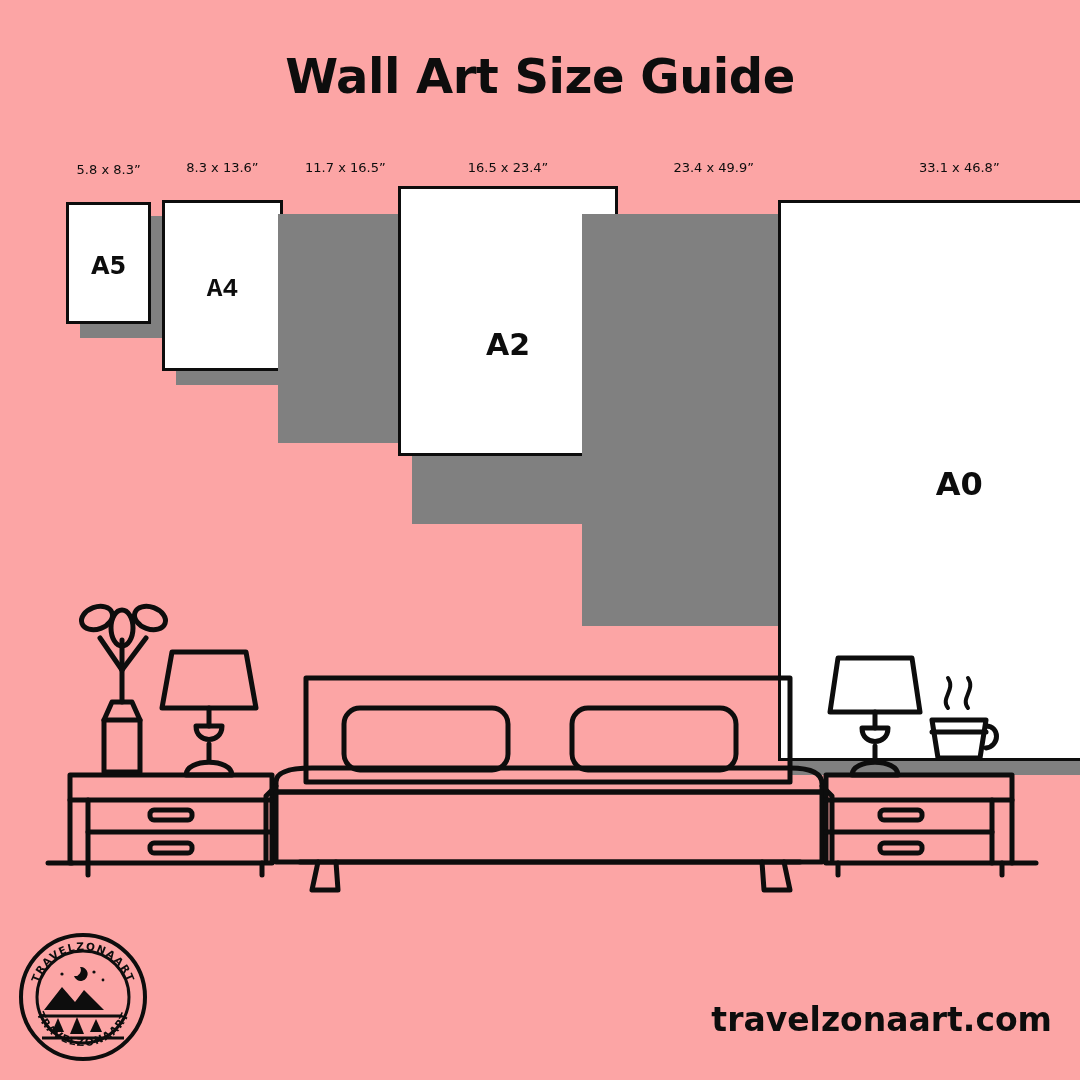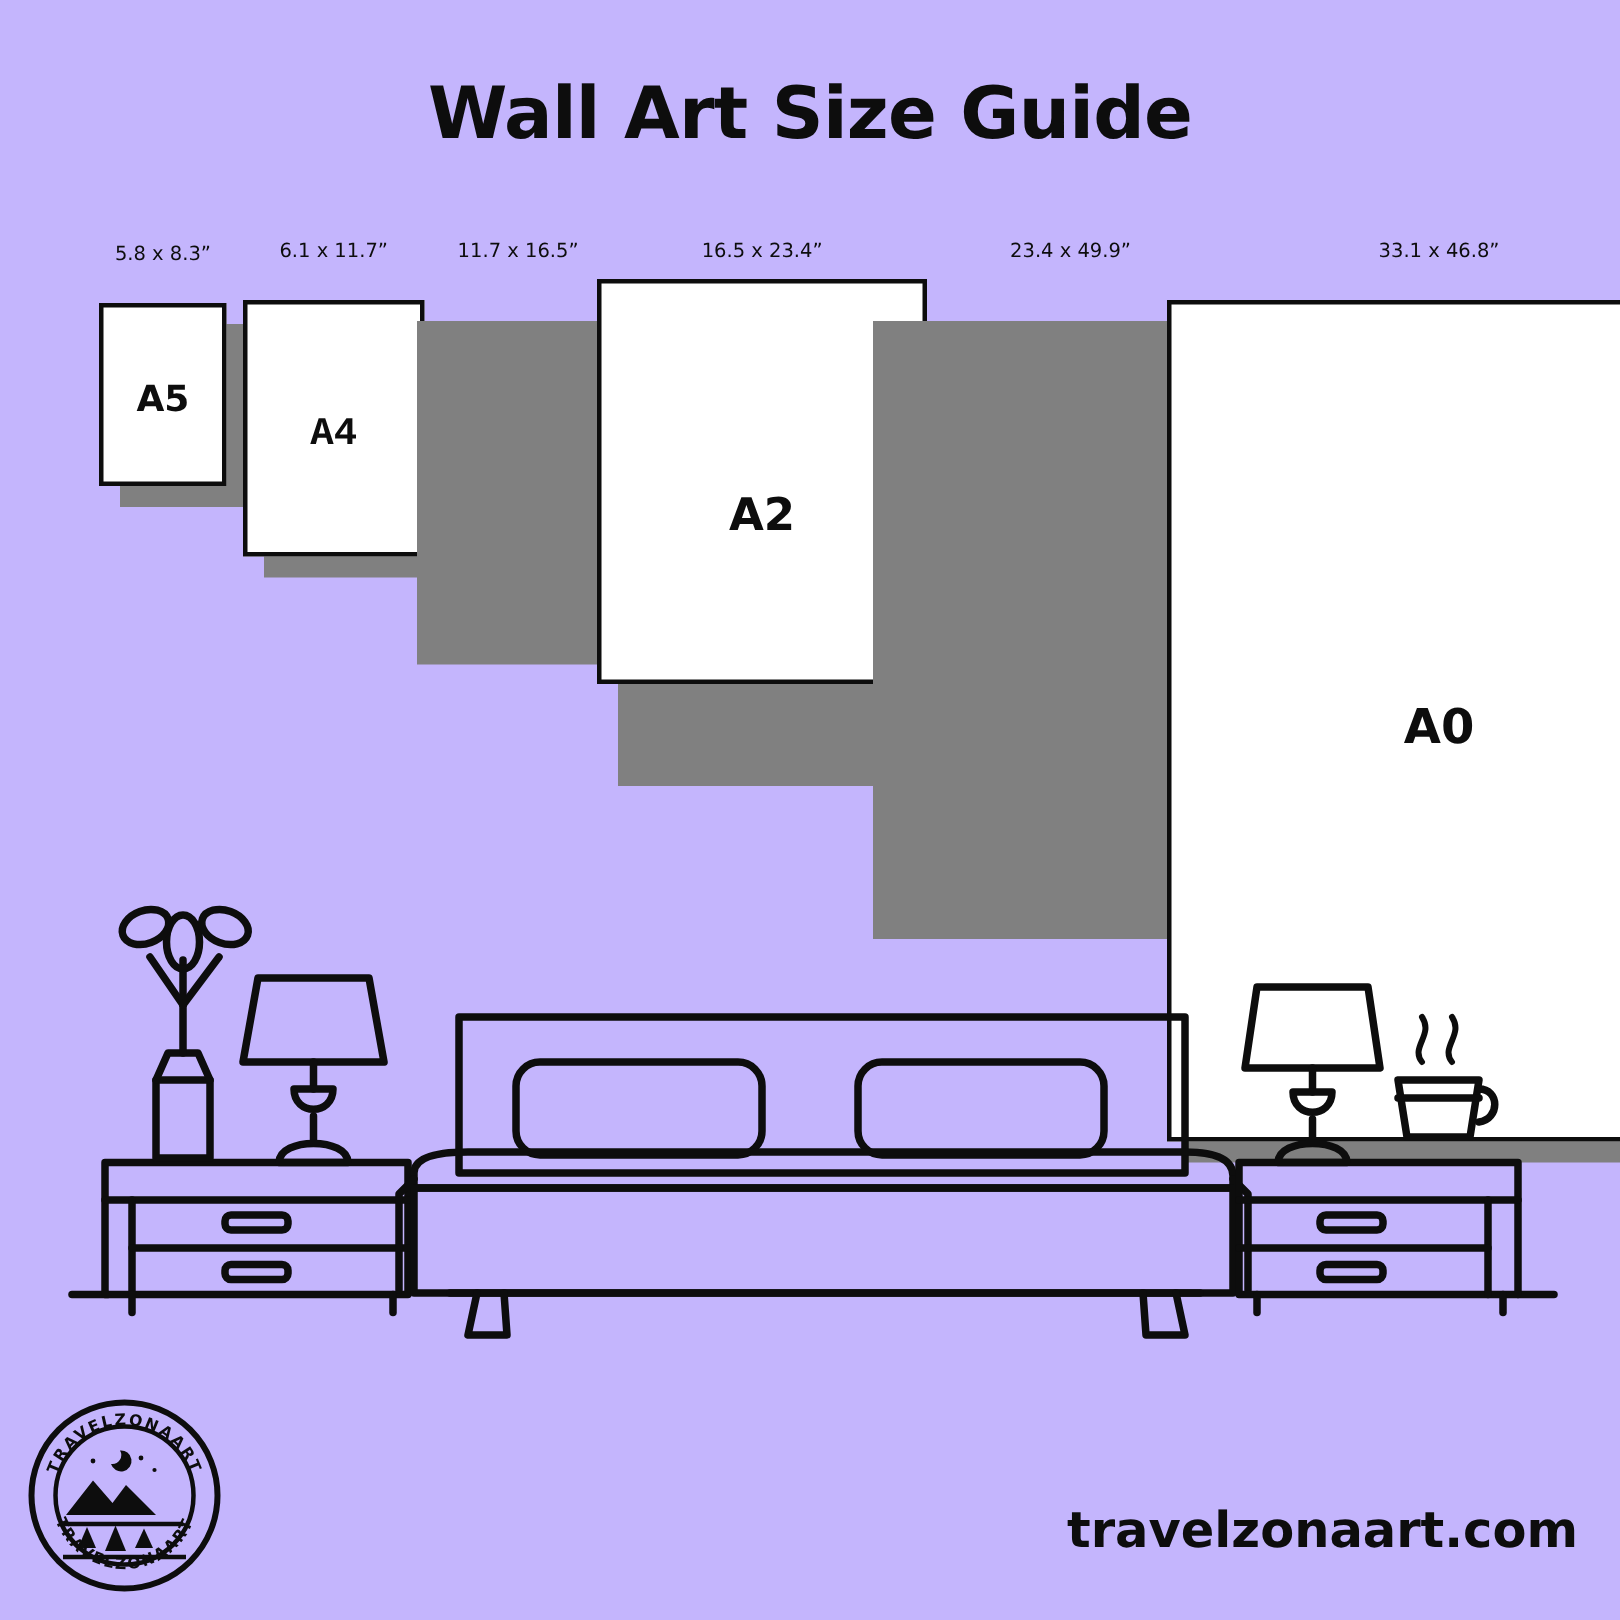--- a/index.html
+++ b/index.html
@@ -12,21 +12,21 @@
     height: 1080px;
     position: relative;
     font-family: "DejaVu Sans", sans-serif;
     overflow: hidden;
   }
   #page {
     position: absolute;
     left: 0; top: 0;
     width: 1080px;
     height: 1080px;
-    background: #c4b5fd;
+    background: #fca5a5;
   }
   
   #title {
     position: absolute;
     left: 0;
     top: 48px;
     width: 1080px;
     text-align: center;
     font-size: 48px;
     font-weight: bold;
@@ -111,21 +111,21 @@
 
   <div id="frames">
       <div class="frame-group" style="left: 66px; top: 162px; width: 99.25px; height: 176.45px;">
         <div class="frame-dim" style="top: 0px; width: 85.25px;">5.8 x 8.3”</div>
         <div class="frame-shadow" style="left: 14px; top: 54px; width: 85.25px; height: 122.45px; background: rgb(128, 128, 128);"></div>
         <div class="frame-box" style="left: 0px; top: 40px; width: 85.25px; height: 122.45px;">
           <div class="frame-label" style="top: 61.225px; font-size: 24px;">A5</div>
         </div>
       </div>
       <div class="frame-group" style="left: 162px; top: 160px; width: 134.9px; height: 224.5px;">
-        <div class="frame-dim" style="top: 0px; width: 120.9px;">6.1 x 11.7”</div>
+        <div class="frame-dim" style="top: 0px; width: 120.9px;">8.3 x 13.6”</div>
         <div class="frame-shadow" style="left: 14px; top: 54px; width: 120.9px; height: 170.5px; background: rgb(128, 128, 128);"></div>
         <div class="frame-box" style="left: 0px; top: 40px; width: 120.9px; height: 170.5px;">
           <div class="frame-label" style="top: 86px; font-size: 26px; font-family: Liberation Mono, monospace;">A4</div>
         </div>
       </div>
       <div class="frame-group" style="left: 264px; top: 160px; width: 176.75px; height: 283.4px; padding-left: 44px;">
         <div class="frame-dim" style="top: 0px; width: 162.75px;">11.7 x 16.5”</div>
         <div class="frame-shadow" style="left: 14px; top: 54px; width: 162.75px; height: 229.4px; background: rgb(128, 128, 128);"></div>
       </div>
       <div class="frame-group" style="left: 398px; top: 160px; width: 234.1px; height: 364px;">

